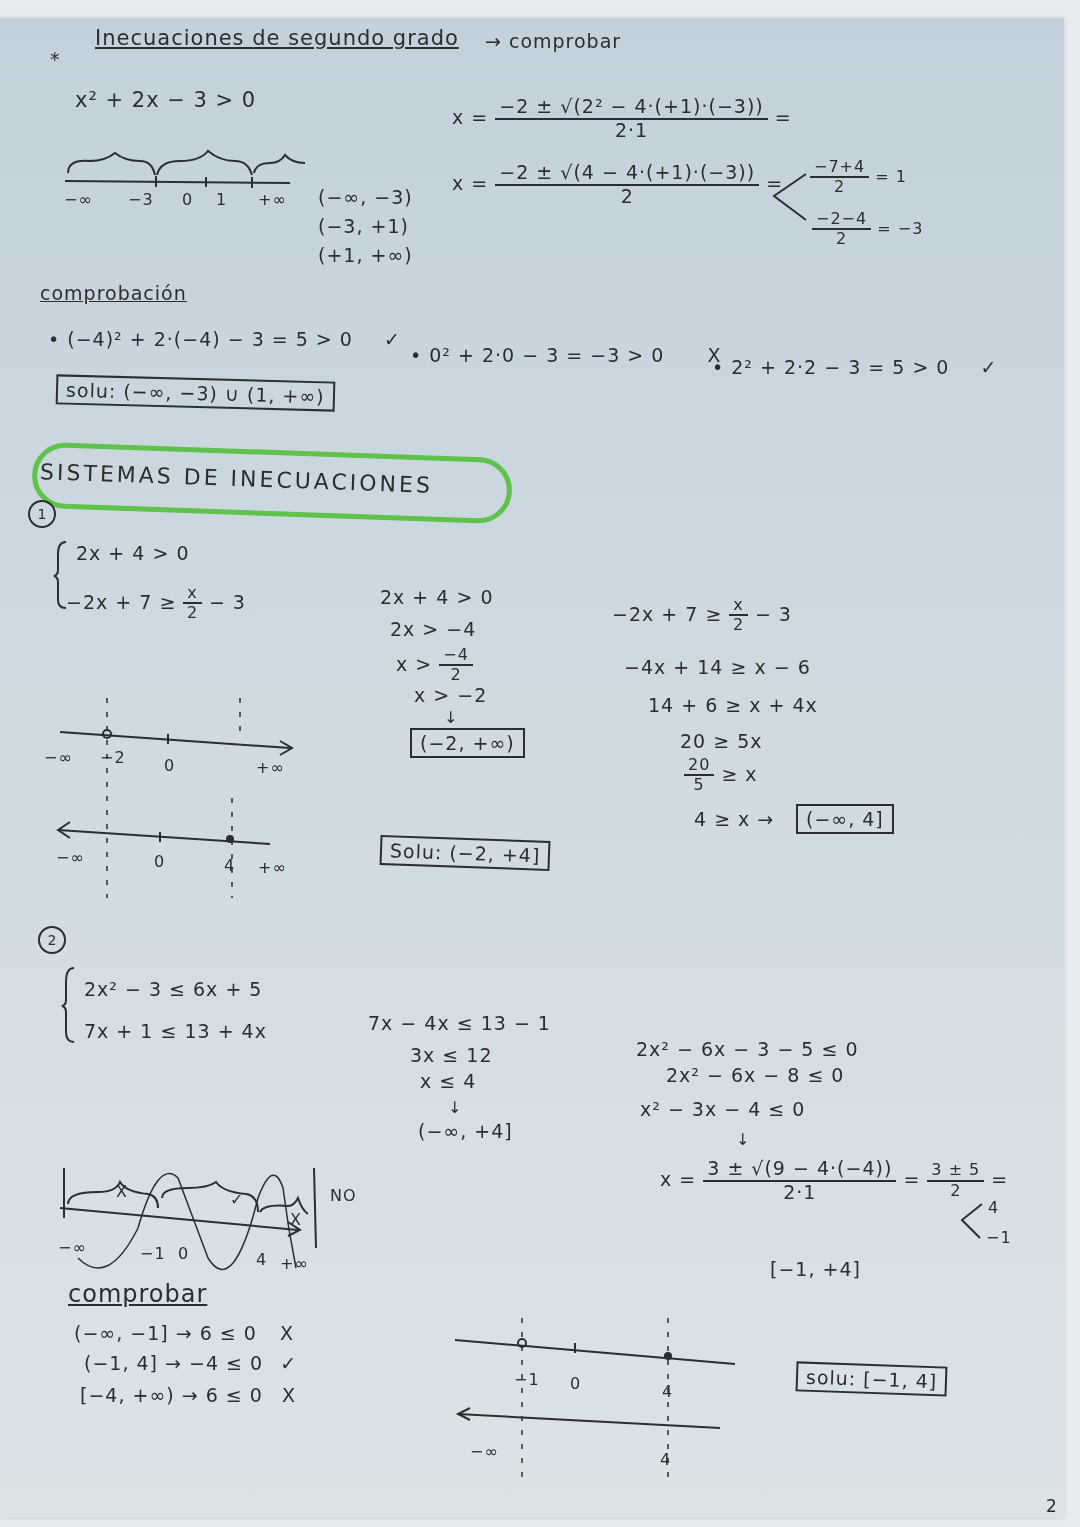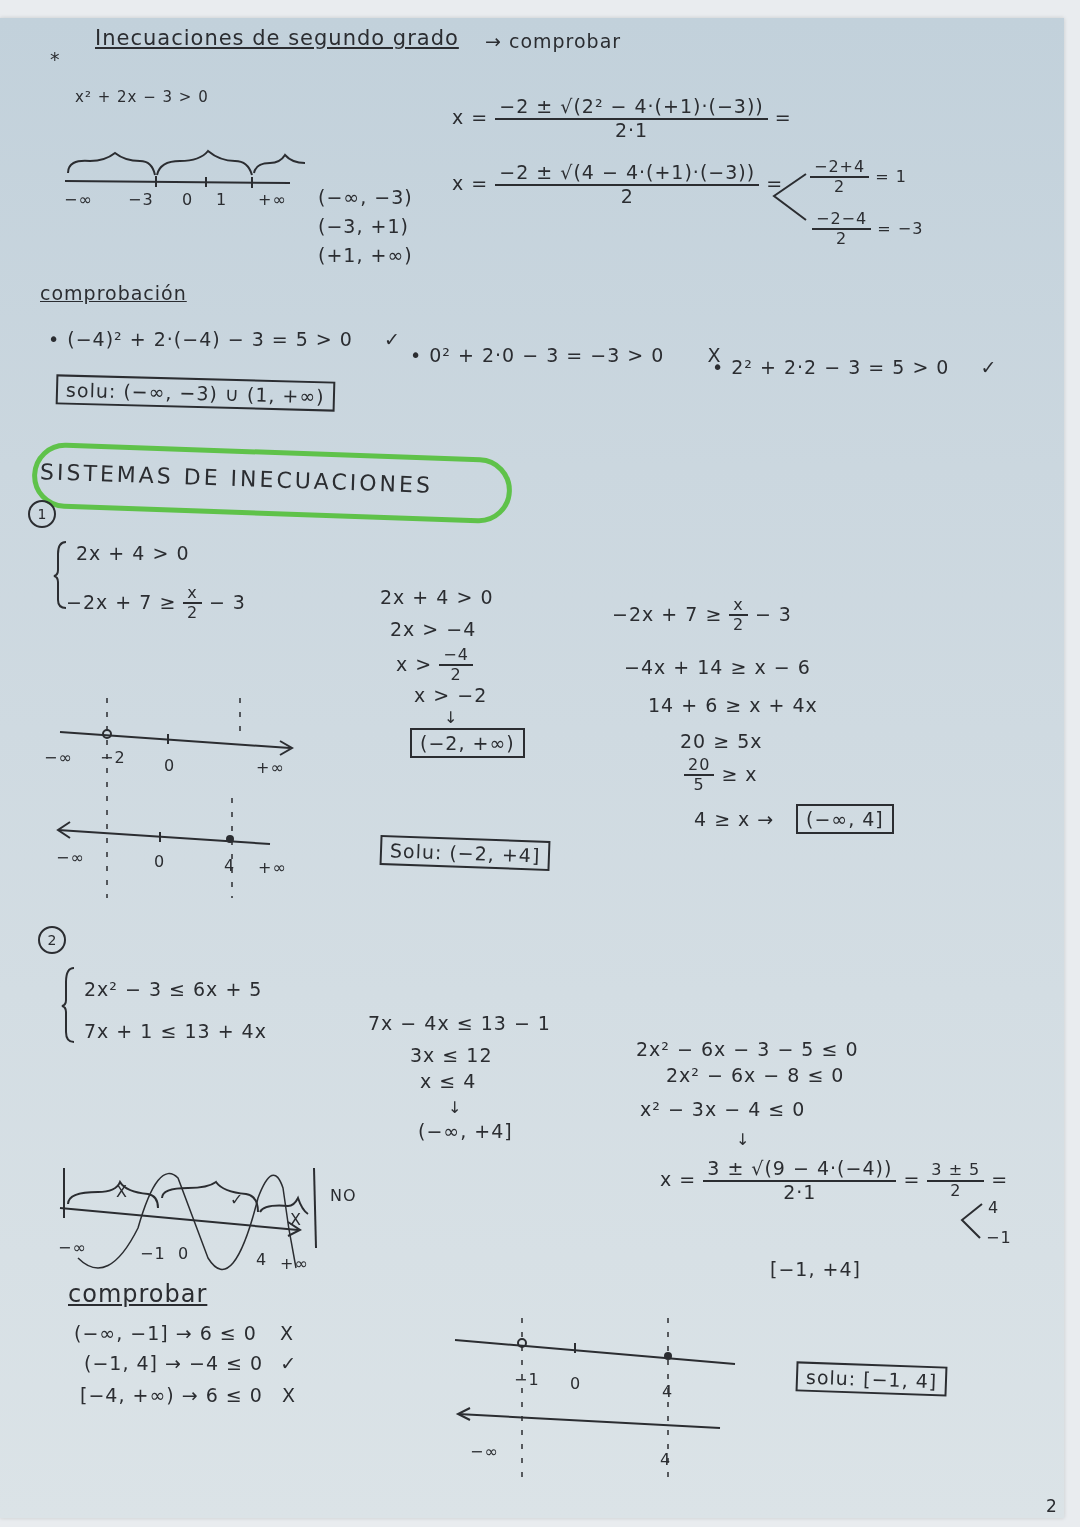--- a/index.html
+++ b/index.html
@@ -21,21 +21,21 @@
 </style>
 </head>
 <body>
 
 <div class="page">
 
   <div class="t u" style="left:95px;top:8px;font-size:21px;">Inecuaciones de segundo grado</div>
   <div class="t" style="left:485px;top:12px;font-size:19px;">→ comprobar</div>
   <div class="t" style="left:50px;top:30px;">*</div>
 
-  <div class="t" style="left:75px;top:70px;font-size:15px;">x² + 2x − 3 &gt; 0</div>
+  <div class="t" style="left:75px;top:70px;font-size:21px;">x² + 2x − 3 &gt; 0</div>
 
   <div class="t" style="left:452px;top:78px;">
     <span>x =</span>
     <span class="frac">
       <span class="n">−2 ± √(2² − 4·(+1)·(−3))</span>
       <span>2·1</span>
     </span>
     <span>=</span>
   </div>
 
@@ -45,21 +45,21 @@
       <span class="n">−2 ± √(4 − 4·(+1)·(−3))</span>
       <span>2</span>
     </span>
     <span>=</span>
   </div>
   <svg style="left:770px;top:152px;" width="40" height="60">
     <path d="M36 4 L4 26 L36 50" fill="none" stroke="#2b2d31" stroke-width="2"></path>
   </svg>
   <div class="t sm" style="left:810px;top:140px;">
     <span class="frac">
-        <span class="n">−2+4</span>
+        <span class="n">−7+4</span>
         <span>2</span>
       </span>
     <span>= 1</span>
   </div>
   <div class="t sm" style="left:812px;top:192px;">
     <span class="frac">
         <span class="n">−2−4</span>
         <span>2</span>
       </span>
     <span>= −3</span>

